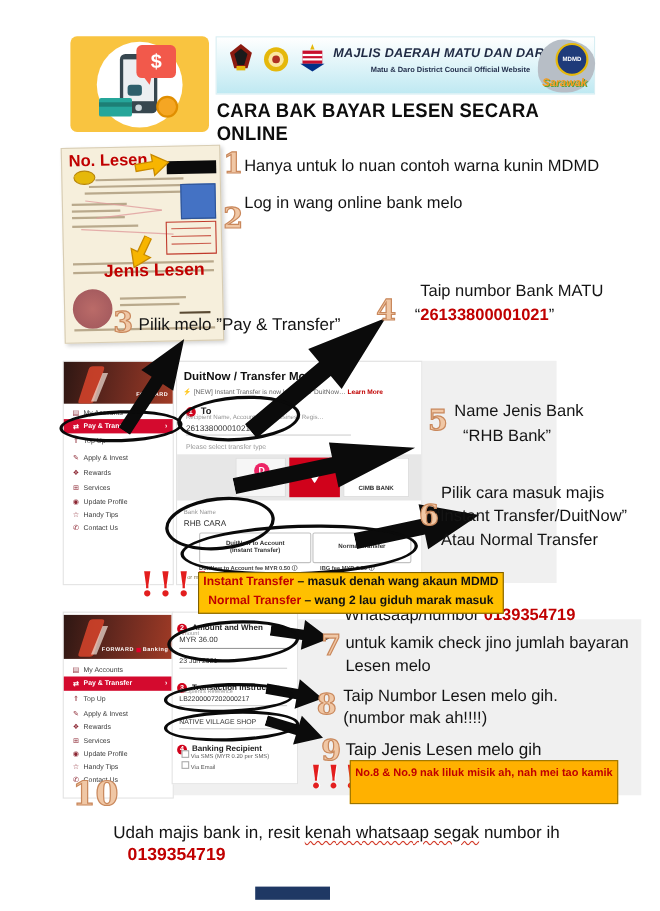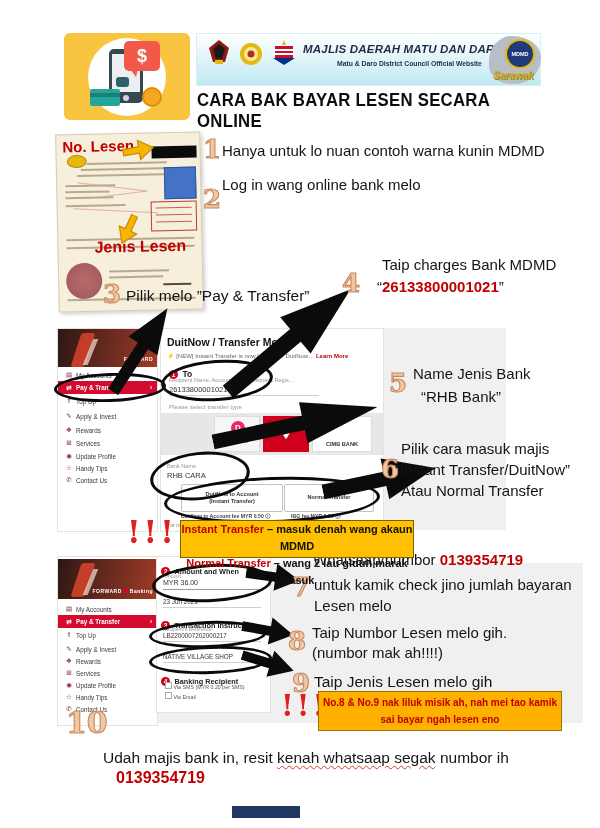--- a/index.html
+++ b/index.html
@@ -169,21 +169,21 @@
   <div class="snum" style="left:203px;top:136px;">1</div>
   <div class="stx" style="left:222px;top:142px;">Hanya untuk lo nuan contoh warna kunin MDMD</div>
 
   <div class="snum" style="left:203px;top:186px;">2</div>
   <div class="stx" style="left:222px;top:176px;">Log in wang online bank melo</div>
 
   <div class="snum" style="left:103px;top:281px;">3</div>
   <div class="stx" style="left:126px;top:286px;font-size:15.5px;">Pilik melo ”Pay &amp; Transfer”</div>
 
   <div class="snum" style="left:342px;top:270px;">4</div>
-  <div class="stx" style="left:382px;top:256px;">Taip charges Bank MDMD</div>
+  <div class="stx" style="left:382px;top:256px;">Taip numbor Bank MATU</div>
   <div class="stx" style="left:377px;top:278px;font-size:15px;">
     <span>“</span><span class="red">26133800001021</span><span>”</span>
   </div>
 
   <div class="backdrop" style="left:160px;top:328px;width:346px;height:202px;"></div>
 
   <div class="shot" style="left:57px;top:328px;width:99px;height:202px;">
     <div class="photo" style="top:0;height:38px;">
       <div class="streak"></div>
       <div class="streak2"></div>
@@ -317,21 +317,21 @@
         <polygon points="0,15 55,15 55,2 100,22 55,42 55,29 0,29" fill="#0b0b0b"></polygon>
       </svg>
     </div>
   <div class="arr" style="left:323px;top:469px;width:115px;height:46px;transform:rotate(-12deg);">
     <svg viewBox="0 0 100 44" preserveAspectRatio="none">
         <polygon points="0,15 55,15 55,2 100,22 55,42 55,29 0,29" fill="#0b0b0b"></polygon>
       </svg>
     </div>
 
   <div class="excl" style="left:127px;top:517px;">!!!!</div>
-  <div class="warnbox" style="left:180px;top:520px;width:234px;height:38px;background:#FFC000;border:1.5px solid #7F6000;
+  <div class="warnbox" style="left:180px;top:520px;width:278px;height:38px;background:#FFC000;border:1.5px solid #7F6000;
               box-sizing:border-box;font-size:11px;line-height:17px;color:#111;">
     <div>
       <span class="red">Instant Transfer</span><span> – masuk denah wang akaun MDMD</span></div>
     <div>
       <span class="red">Normal Transfer</span><span> – wang 2 lau giduh marak masuk</span></div>
   </div>
 
   <div class="backdrop" style="left:157px;top:563px;width:426px;height:160px;"></div>
 
   <div class="stx" style="left:313px;top:551px;z-index:7;">
@@ -444,21 +444,20 @@
   <div class="stx" style="left:312px;top:624px;">Taip Numbor Lesen melo gih.</div>
   <div class="stx" style="left:312px;top:644px;">(numbor mak ah!!!!)</div>
 
   <div class="snum" style="left:292px;top:670px;">9</div>
   <div class="stx" style="left:314px;top:672px;font-size:15.5px;">Taip Jenis Lesen melo gih</div>
 
   <div class="excl" style="left:281px;top:692px;font-size:29px;">!!!!</div>
   <div class="warnbox" style="left:318px;top:691px;width:244px;height:40px;background:#FFB100;border:1.5px solid #9a7400;
               box-sizing:border-box;font-size:10px;line-height:17px;color:#C00000;">
     <div style="margin-top:2px;">No.8 &amp; No.9 nak liluk misik ah, nah mei tao kamik</div>
-    <div>sai bayar ngah lesen eno</div>
   </div>
 
   <div class="snum" style="left:66px;top:708px;font-size:30px;">10</div>
   <div class="stx" style="left:103px;top:748px;font-size:15.5px;">
     <span>Udah majis bank in, resit </span><span style="text-decoration:underline wavy #d23b2a 1px;text-underline-offset:2px;">kenah whatsaap segak</span><span> numbor ih</span>
   </div>
   <div class="stx red" style="left:116px;top:768px;font-size:16px;">0139354719</div>
 
   <div class="abs" style="left:232px;top:806px;width:68px;height:12px;background:#1F3864;"></div>
 

